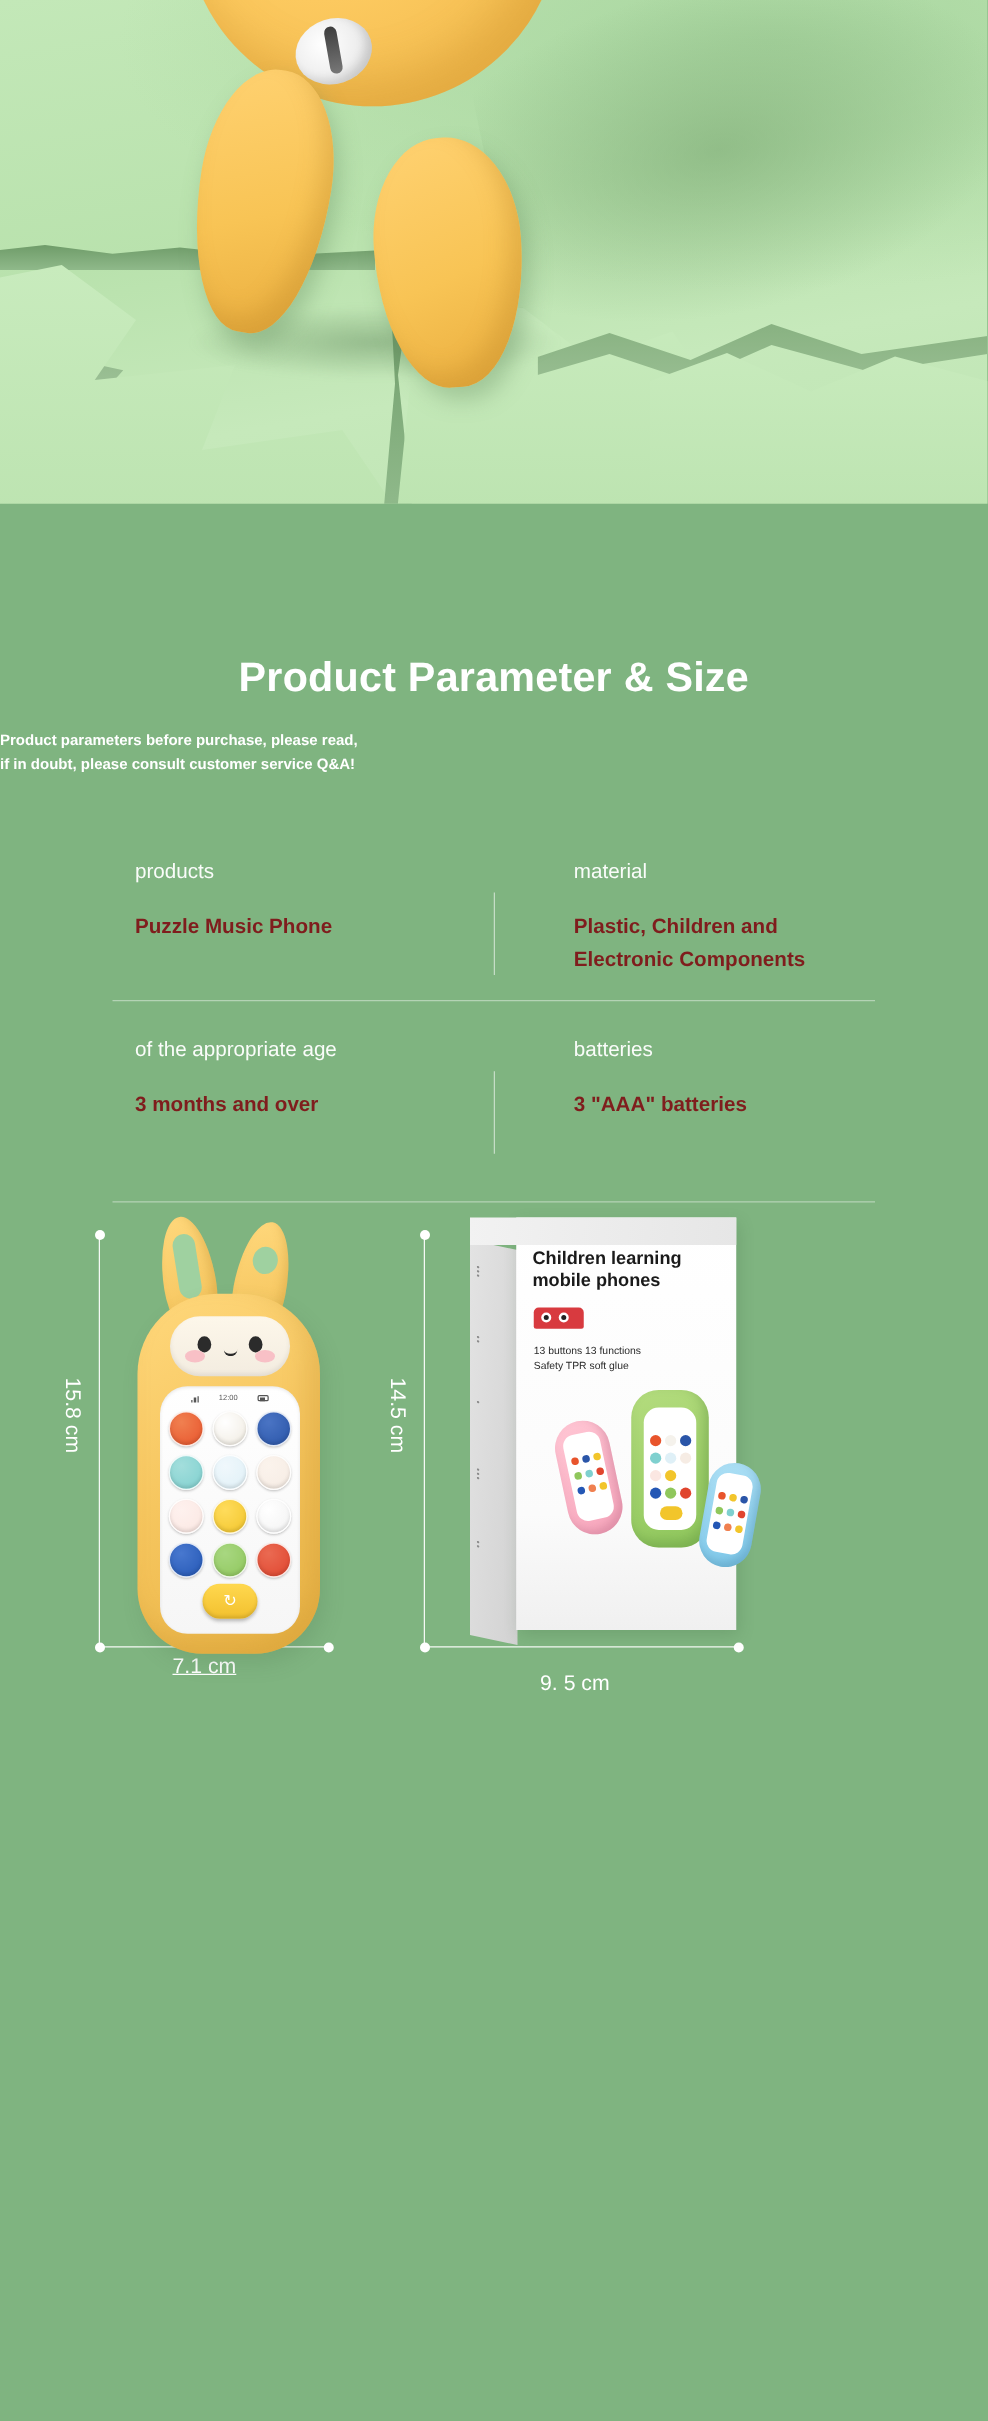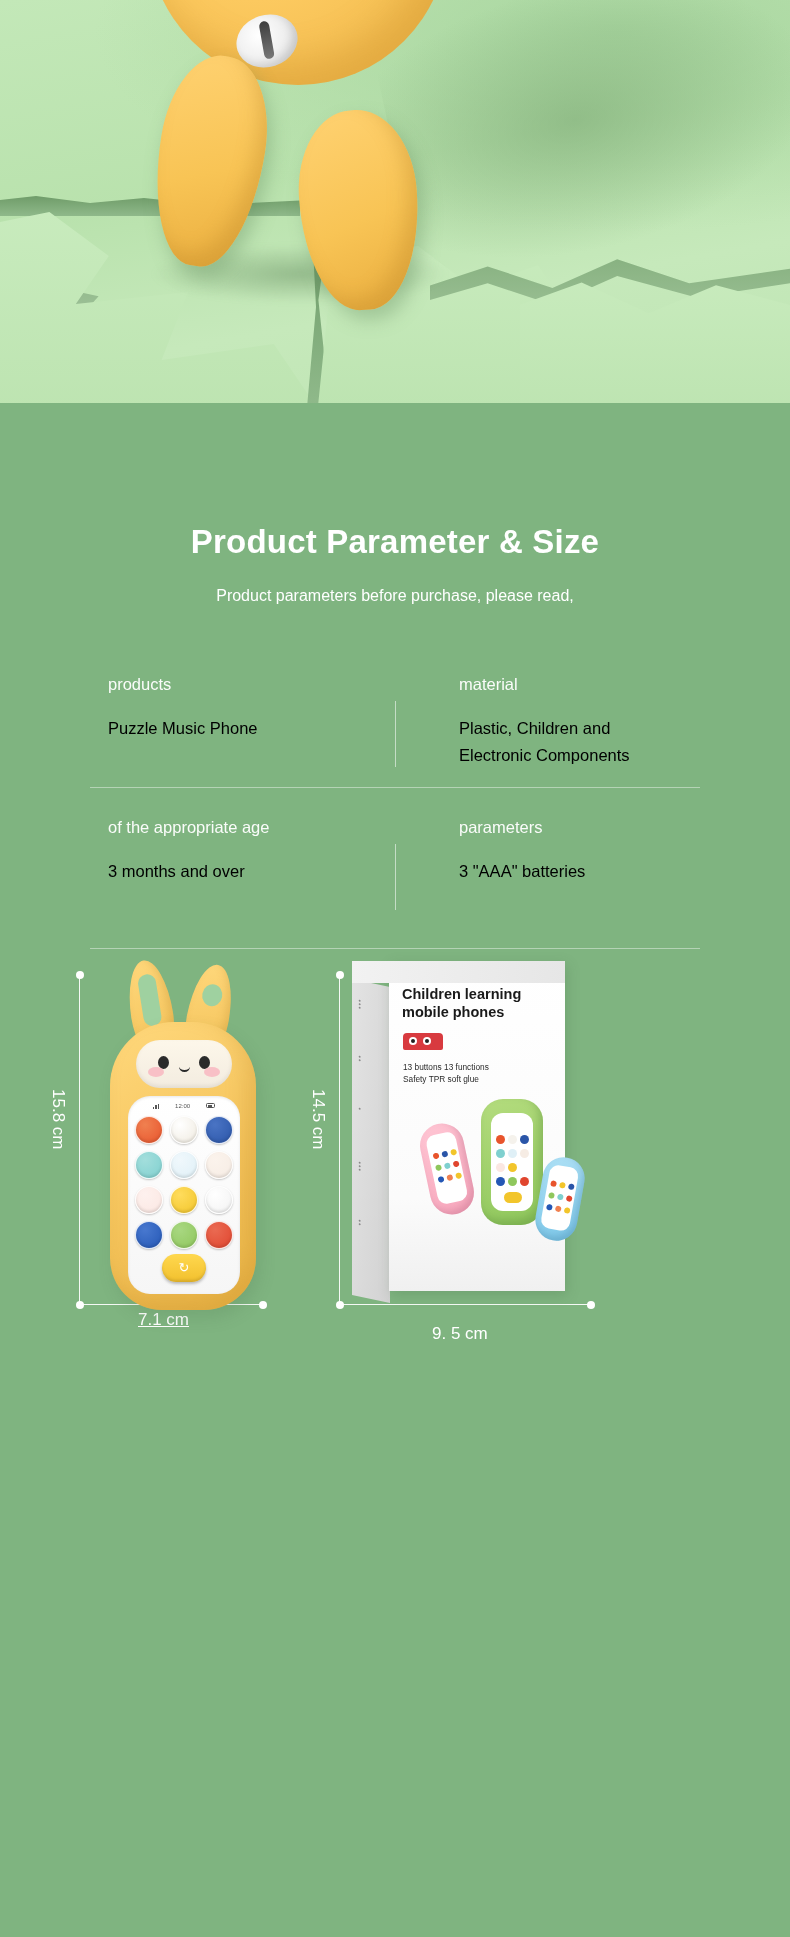--- a/index.html
+++ b/index.html
@@ -84,25 +84,25 @@
   .sec-title{
     color:#fff;
     font-size:33px;
     font-weight:bold;
     text-align:center;
     letter-spacing:.2px;
     padding-top:120px;
   }
   .sec-sub{
     color:#fff;
-    font-size:16px;
+    font-size:12px;
     line-height:1.62;
-    text-align:center;
+    text-align:left;
     margin-top:22px;
-    font-weight:400;
+    font-weight:700;
   }
 
   .spec-table{
     width:610px;
     margin:66px auto 0 auto;
   }
   .spec-row{
     display:flex;
     position:relative;
     min-height:104px;
@@ -114,24 +114,24 @@
   }
   .spec-cell.right{ padding-left:64px; }
   .spec-key{
     color:#ffffff;
     font-size:16.5px;
     font-weight:400;
     opacity:.96;
     margin-bottom:21px;
   }
   .spec-val{
-    color:#000000;
+    color:#7f1d1d;
     font-size:16.5px;
     line-height:1.62;
-    font-weight:400;
+    font-weight:700;
   }
   .vdiv{
     position:absolute;
     left:50%; top:26px;
     width:1px; height:66px;
     background:rgba(255,255,255,.55);
   }
   .hdiv{
     width:610px; height:1px;
     background:rgba(255,255,255,.42);
@@ -252,21 +252,21 @@
     width:44px; height:28px; border-radius:14px;
     background:linear-gradient(180deg,#ffd84f,#f2c02e);
     box-shadow:0 2px 3px rgba(0,0,0,.25), inset 0 -2px 3px rgba(0,0,0,.12);
     display:flex; align-items:center; justify-content:center;
     color:#fff; font-size:13px;
   }
 
   
   .boxpack{
     position:absolute;
-    left:352px; top:2px;
+    left:376px; top:2px;
     width:214px; height:348px;
   }
   .box-side{
     position:absolute; left:0; top:18px;
     width:38px; height:316px;
     background:linear-gradient(95deg,#e3e3e3,#d2d2d2);
     transform:skewY(12deg);
     transform-origin:top left;
   }
   .box-front{
@@ -377,20 +377,21 @@
       <div class="tail"></div>
     </div>
   </div>
 
   <div class="spec-section">
 
     <div class="sec-title">Product Parameter &amp; Size</div>
 
     <div class="sec-sub">
       <div>Product parameters before purchase, please read,</div>
+      <div>if in doubt, please consult customer service Q&amp;A!</div>
     </div>
 
     <div class="spec-table">
 
       <div class="spec-row">
         <div class="vdiv"></div>
         <div class="spec-cell">
           <div class="spec-key">products</div>
           <div class="spec-val">Puzzle Music Phone</div>
         </div>
@@ -403,21 +404,21 @@
 
       <div class="hdiv"></div>
 
       <div class="spec-row" style="margin-top:30px;">
         <div class="vdiv"></div>
         <div class="spec-cell">
           <div class="spec-key">of the appropriate age</div>
           <div class="spec-val">3 months and over</div>
         </div>
         <div class="spec-cell right">
-          <div class="spec-key">parameters</div>
+          <div class="spec-key">batteries</div>
           <div class="spec-val">3 "AAA" batteries</div>
         </div>
       </div>
 
       <div class="hdiv bottom"></div>
     </div>
 
     <div class="size-area">
 
       <div class="dim-line dim-v" style="left:79px;top:16px;height:330px;"></div>

